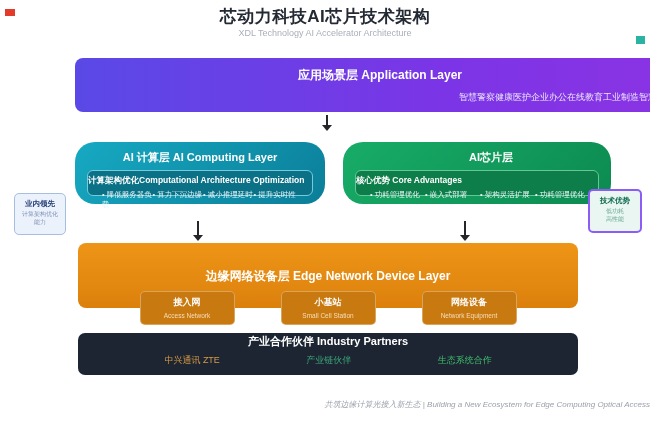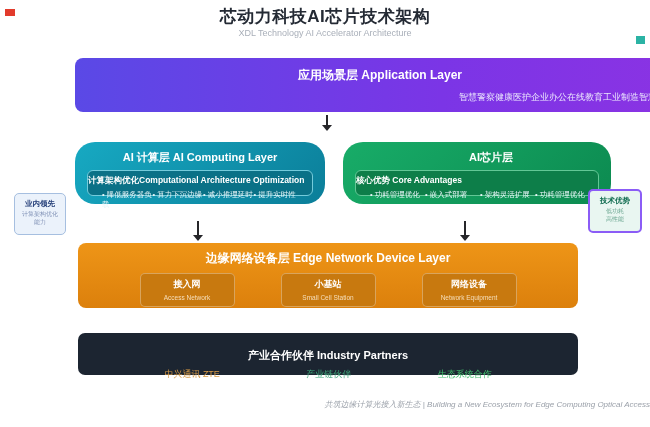--- a/index.html
+++ b/index.html
@@ -55,31 +55,31 @@
   .badge-title { font-size:7.5px; font-weight:bold; margin-top:5px; }
   .badge-left  .badge-title { color:#243e78; }
   .badge-right .badge-title { color:#0f6b4f; }
   .badge-sub { font-size:6px; line-height:1.3; margin-top:2px; }
   .badge-left  .badge-sub { color:#7f90b5; }
   .badge-right .badge-sub { color:#6ea893; }
 
   
   .layer-edge { position:absolute; left:78px; top:243px; width:500px; height:65px;
     border-radius:8px; background:linear-gradient(180deg,#ee9517,#dc800c); color:#fff; }
-  .layer-edge .layer-title { font-size:12px; padding-top:7px; }
+  .layer-edge .layer-title { font-size:12px; padding-top:25px; }
   .edge-boxes { display:flex; justify-content:center; gap:46px; margin-top:6px; }
   .edge-box { width:93px; border-radius:5px; background:#c8790f;
     border:1px solid rgba(255,255,255,0.32); text-align:center; padding:4px 0 5px; }
   .edge-zh { font-size:9px; font-weight:bold;text-align:center; }
   .edge-en { font-size:6.5px; color:#f7dfbc; margin-top:3px; }
 
   
   .layer-partners { position:absolute; left:78px; top:333px; width:500px; height:42px;
     border-radius:7px; background:#1c2531; color:#fff; }
-  .layer-partners .layer-title { font-size:11px; padding-top:15px; }
+  .layer-partners .layer-title { font-size:11px; padding-top:1px; }
   .partner-items { display:flex; justify-content:space-evenly; margin-top:5px; font-size:9px; }
   .partner-0 { color:#d89a45; }
   .partner-1 { color:#3ea97b; }
   .partner-2 { color:#41bd6c; }
 
   
   .footer { position:absolute; top:399px; left:0; right:0; text-align:right;
     font-size:8px; font-style:italic; color:#9ba1aa; }
 </style>
 </head>

